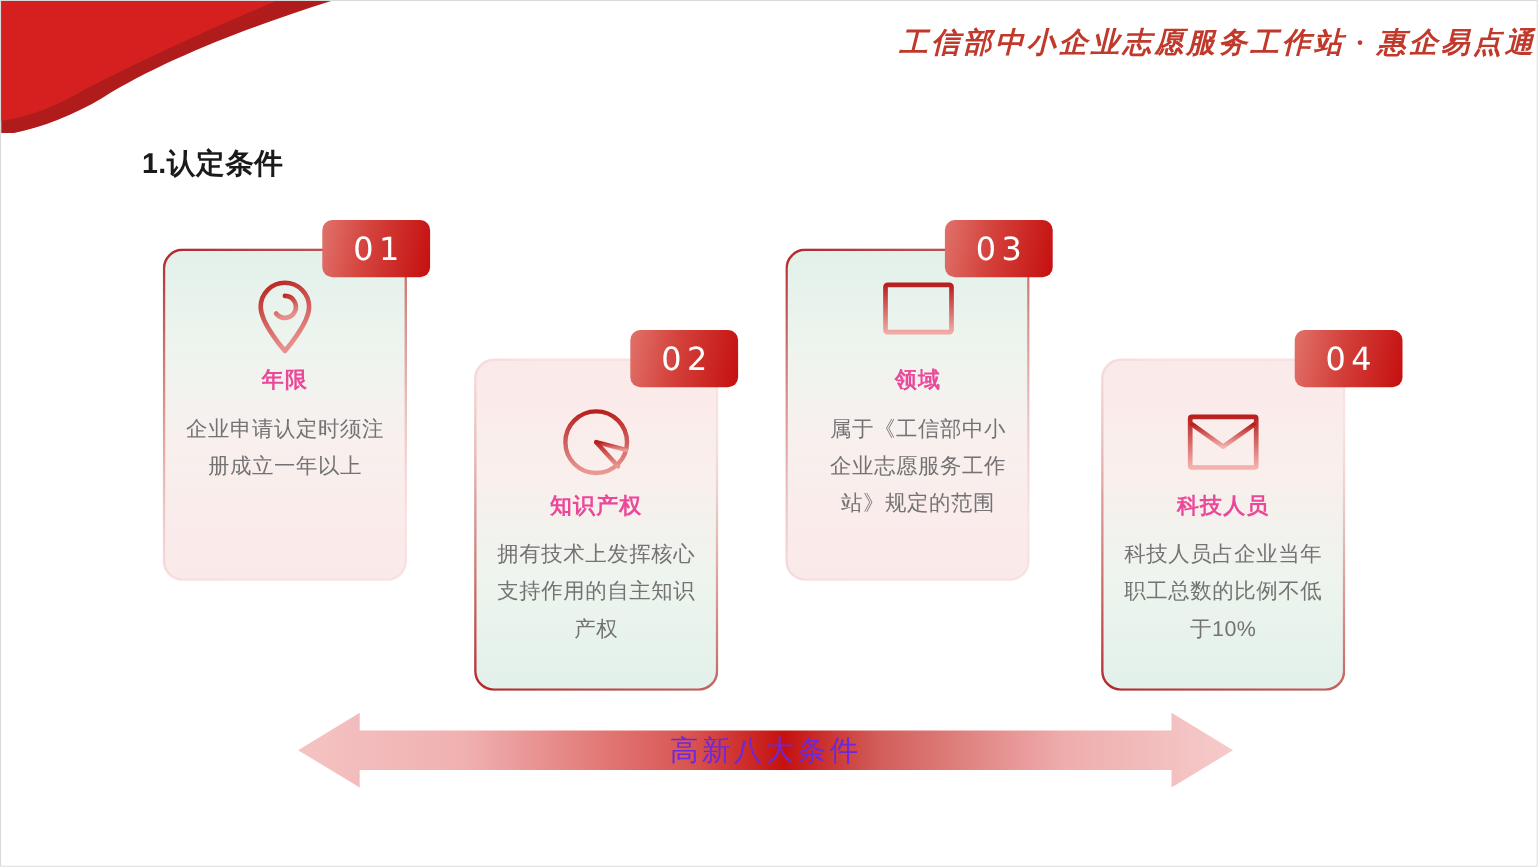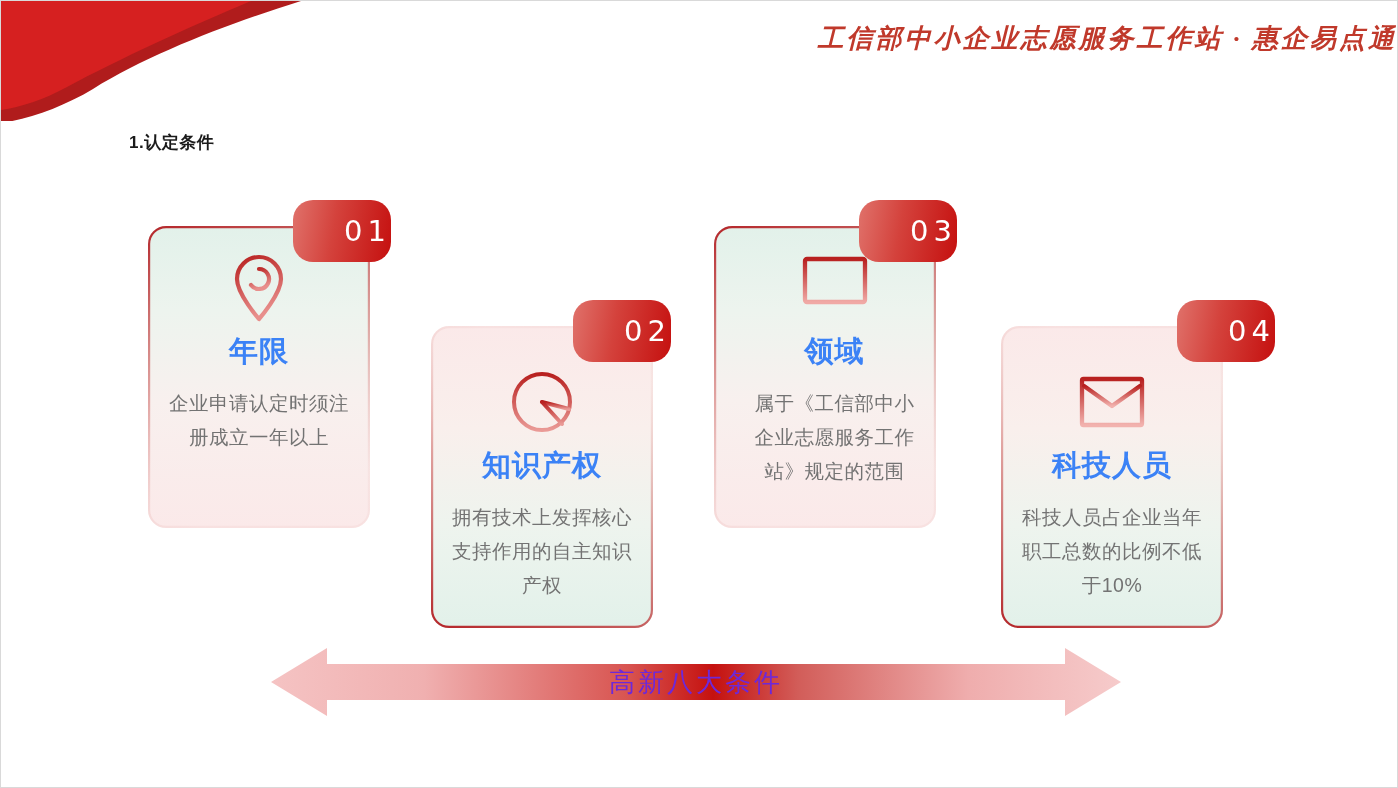--- a/index.html
+++ b/index.html
@@ -56,21 +56,21 @@
     letter-spacing: 1px;
     white-space: nowrap;
     text-shadow:
        1px 0 0 #e8c23a, -1px 0 0 #e8c23a,
        0 1px 0 #e8c23a, 0 -1px 0 #e8c23a;
   }
   .section-title {
     position: absolute;
     left: 128px;
     top: 130px;
-    font-size: 17px;
+    font-size: 26px;
     font-weight: 700;
     color: #1a1a1a;
     letter-spacing: 0.5px;
     white-space: nowrap;
   }
 
   
   .card {
     position: absolute;
     width: 222px;
@@ -120,47 +120,47 @@
   .card.down .card-inner { padding-top: 40px; }
 
   .card-icon {
     height: 72px;
     display: flex;
     align-items: center;
     justify-content: center;
     margin-bottom: 4px;
   }
   .card-heading {
-    font-size: 29px;
+    font-size: 20px;
     font-weight: 700;
-    color: #3b82f6;
+    color: #ec4899;
     letter-spacing: 1px;
     margin-top: 4px;
     margin-bottom: 14px;
     text-align: center;
   }
   .card-body {
     font-size: 19.5px;
     line-height: 1.75;
     color: #737373;
     text-align: center;
     letter-spacing: 0.5px;
     max-width: 185px;
   }
 
   
   .badge {
     position: absolute;
     width: 98px;
-    height: 62px;
-    border-radius: 20px;
+    height: 52px;
+    border-radius: 9px;
     background: linear-gradient(100deg, #e0726b 0%, #d4423c 42%, #c5100f 100%);
     display: flex;
     align-items: center;
-    justify-content: flex-end;
+    justify-content: center;
     z-index: 5;
   }
   .badge-text {
     color: #ffffff;
     font-size: 29px;
     font-weight: 400;
     letter-spacing: 5px;
     padding-left: 5px;
     font-family: "DejaVu Sans", "Liberation Sans", sans-serif;
   }

